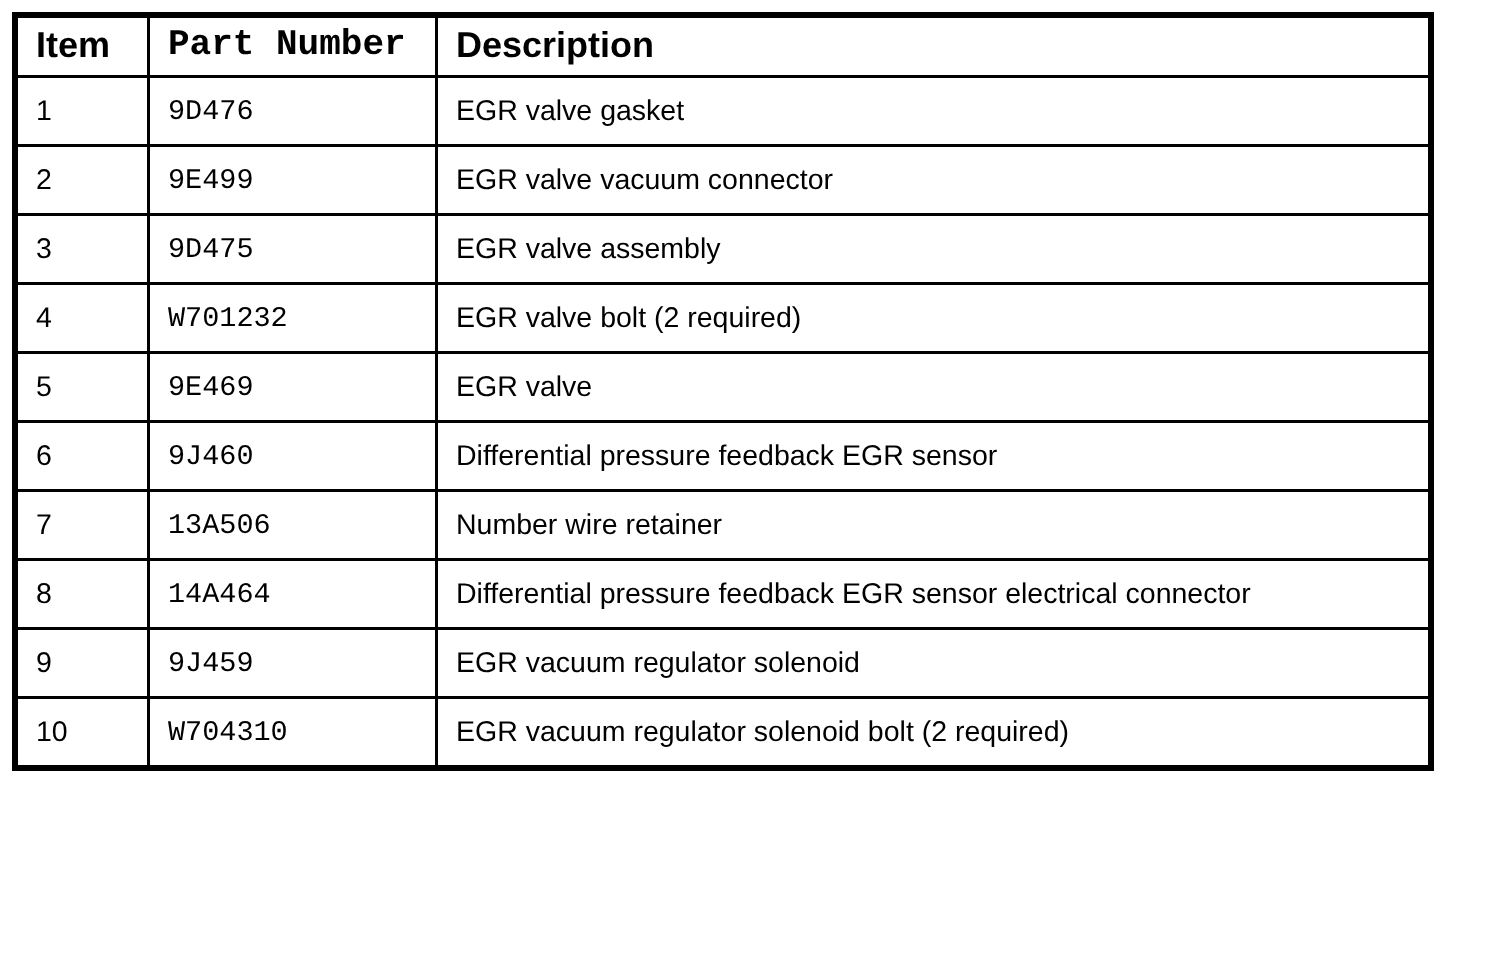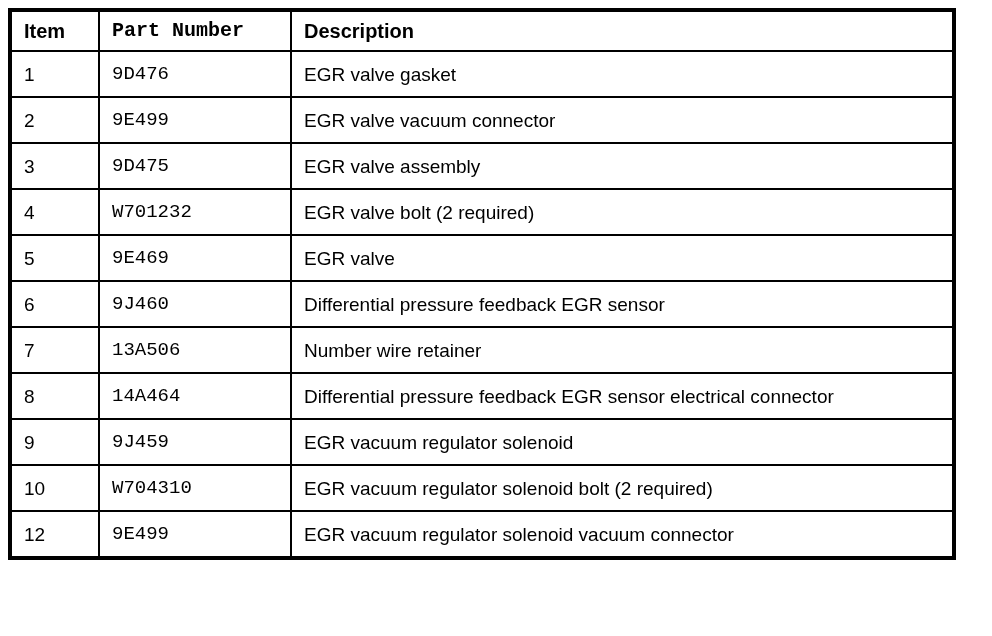--- a/index.html
+++ b/index.html
@@ -35,21 +35,21 @@
     line-height: 1;
     color: #000000;
     vertical-align: middle;
     white-space: nowrap;
     overflow: hidden;
     text-align: left;
   }
   .parts-table th {
     font-weight: bold;
     height: 38px;
-    font-size: 20px;
+    font-size: 24px;
   }
   .parts-table td {
     height: 44px;
     font-weight: normal;
   }
   .parts-table .col-item { width: 62px; }
   .parts-table .col-part_number { width: 166px; font-family: Liberation Mono, monospace; }
   .parts-table .col-description { width: auto; }
   .parts-table th.col-description { }
 </style>
@@ -109,20 +109,15 @@
         <tr>
           <td class="col-item">9</td>
           <td class="col-part_number">9J459</td>
           <td class="col-description">EGR vacuum regulator solenoid</td>
         </tr>
         <tr>
           <td class="col-item">10</td>
           <td class="col-part_number">W704310</td>
           <td class="col-description">EGR vacuum regulator solenoid bolt (2 required)</td>
         </tr>
-        <tr>
-          <td class="col-item">12</td>
-          <td class="col-part_number">9E499</td>
-          <td class="col-description">EGR vacuum regulator solenoid vacuum connector</td>
-        </tr>
       </tbody>
   </table>
 </div>
 
 </body></html>

